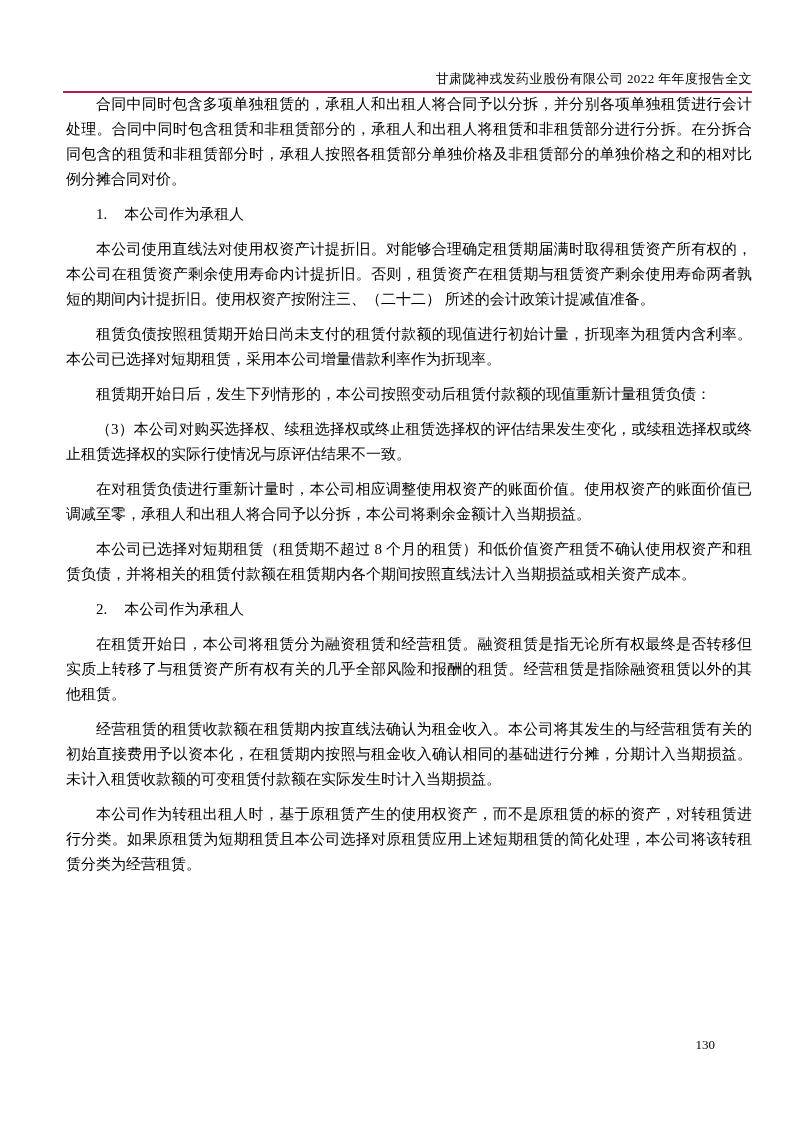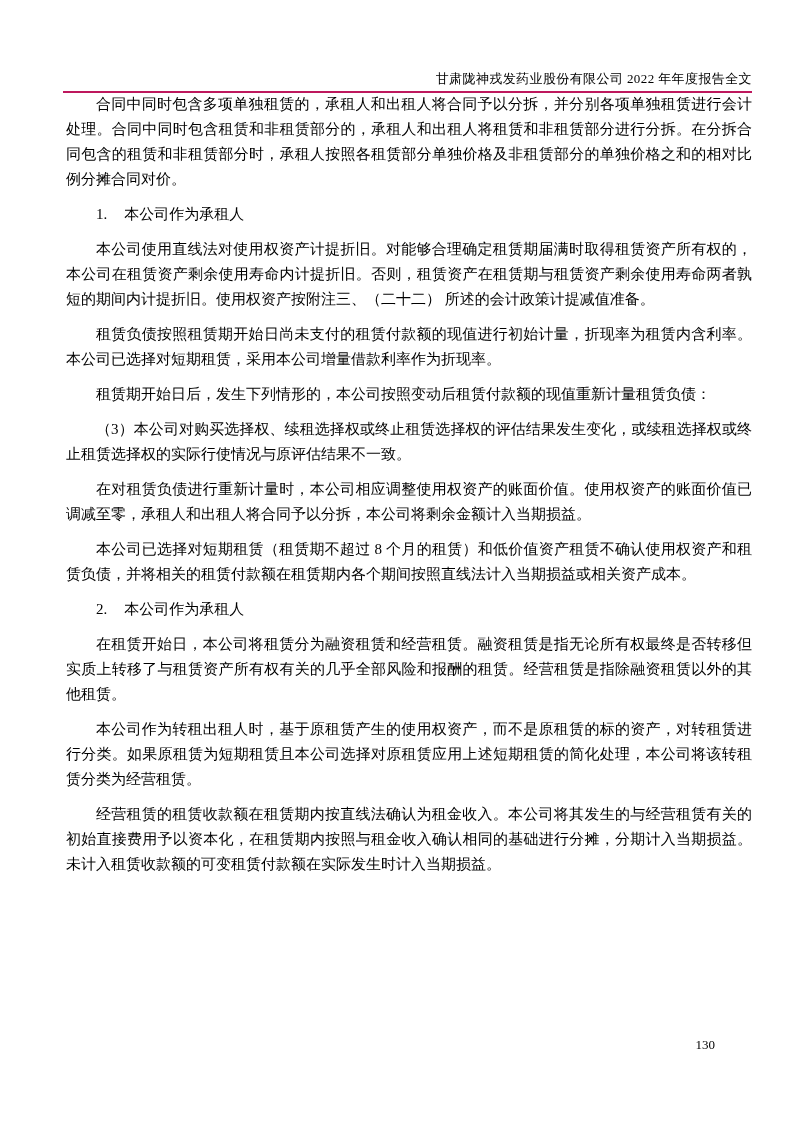--- a/index.html
+++ b/index.html
@@ -65,22 +65,22 @@
     <p class="para">租赁期开始日后，发生下列情形的，本公司按照变动后租赁付款额的现值重新计量租赁负债：</p>
 
     <p class="list-item">（3）本公司对购买选择权、续租选择权或终止租赁选择权的评估结果发生变化，或续租选择权或终止租赁选择权的实际行使情况与原评估结果不一致。</p>
 
     <p class="para">在对租赁负债进行重新计量时，本公司相应调整使用权资产的账面价值。使用权资产的账面价值已调减至零，承租人和出租人将合同予以分拆，本公司将剩余金额计入当期损益。</p>
     <p class="para">本公司已选择对短期租赁（租赁期不超过 8 个月的租赁）和低价值资产租赁不确认使用权资产和租赁负债，并将相关的租赁付款额在租赁期内各个期间按照直线法计入当期损益或相关资产成本。</p>
 
     <p class="heading"><span class="hnum">2.</span><span>本公司作为承租人</span></p>
 
     <p class="para">在租赁开始日，本公司将租赁分为融资租赁和经营租赁。融资租赁是指无论所有权最终是否转移但实质上转移了与租赁资产所有权有关的几乎全部风险和报酬的租赁。经营租赁是指除融资租赁以外的其他租赁。</p>
+    <p class="para">经营租赁的租赁收款额在租赁期内按直线法确认为租金收入。本公司将其发生的与经营租赁有关的初始直接费用予以资本化，在租赁期内按照与租金收入确认相同的基础进行分摊，分期计入当期损益。未计入租赁收款额的可变租赁付款额在实际发生时计入当期损益。</p>
     <p class="para">本公司作为转租出租人时，基于原租赁产生的使用权资产，而不是原租赁的标的资产，对转租赁进行分类。如果原租赁为短期租赁且本公司选择对原租赁应用上述短期租赁的简化处理，本公司将该转租赁分类为经营租赁。</p>
-    <p class="para">经营租赁的租赁收款额在租赁期内按直线法确认为租金收入。本公司将其发生的与经营租赁有关的初始直接费用予以资本化，在租赁期内按照与租金收入确认相同的基础进行分摊，分期计入当期损益。未计入租赁收款额的可变租赁付款额在实际发生时计入当期损益。</p>
 
   </div>
 
   <div class="footer">
     <span>130</span>
   </div>
 
 </div>
 
 </body></html>

